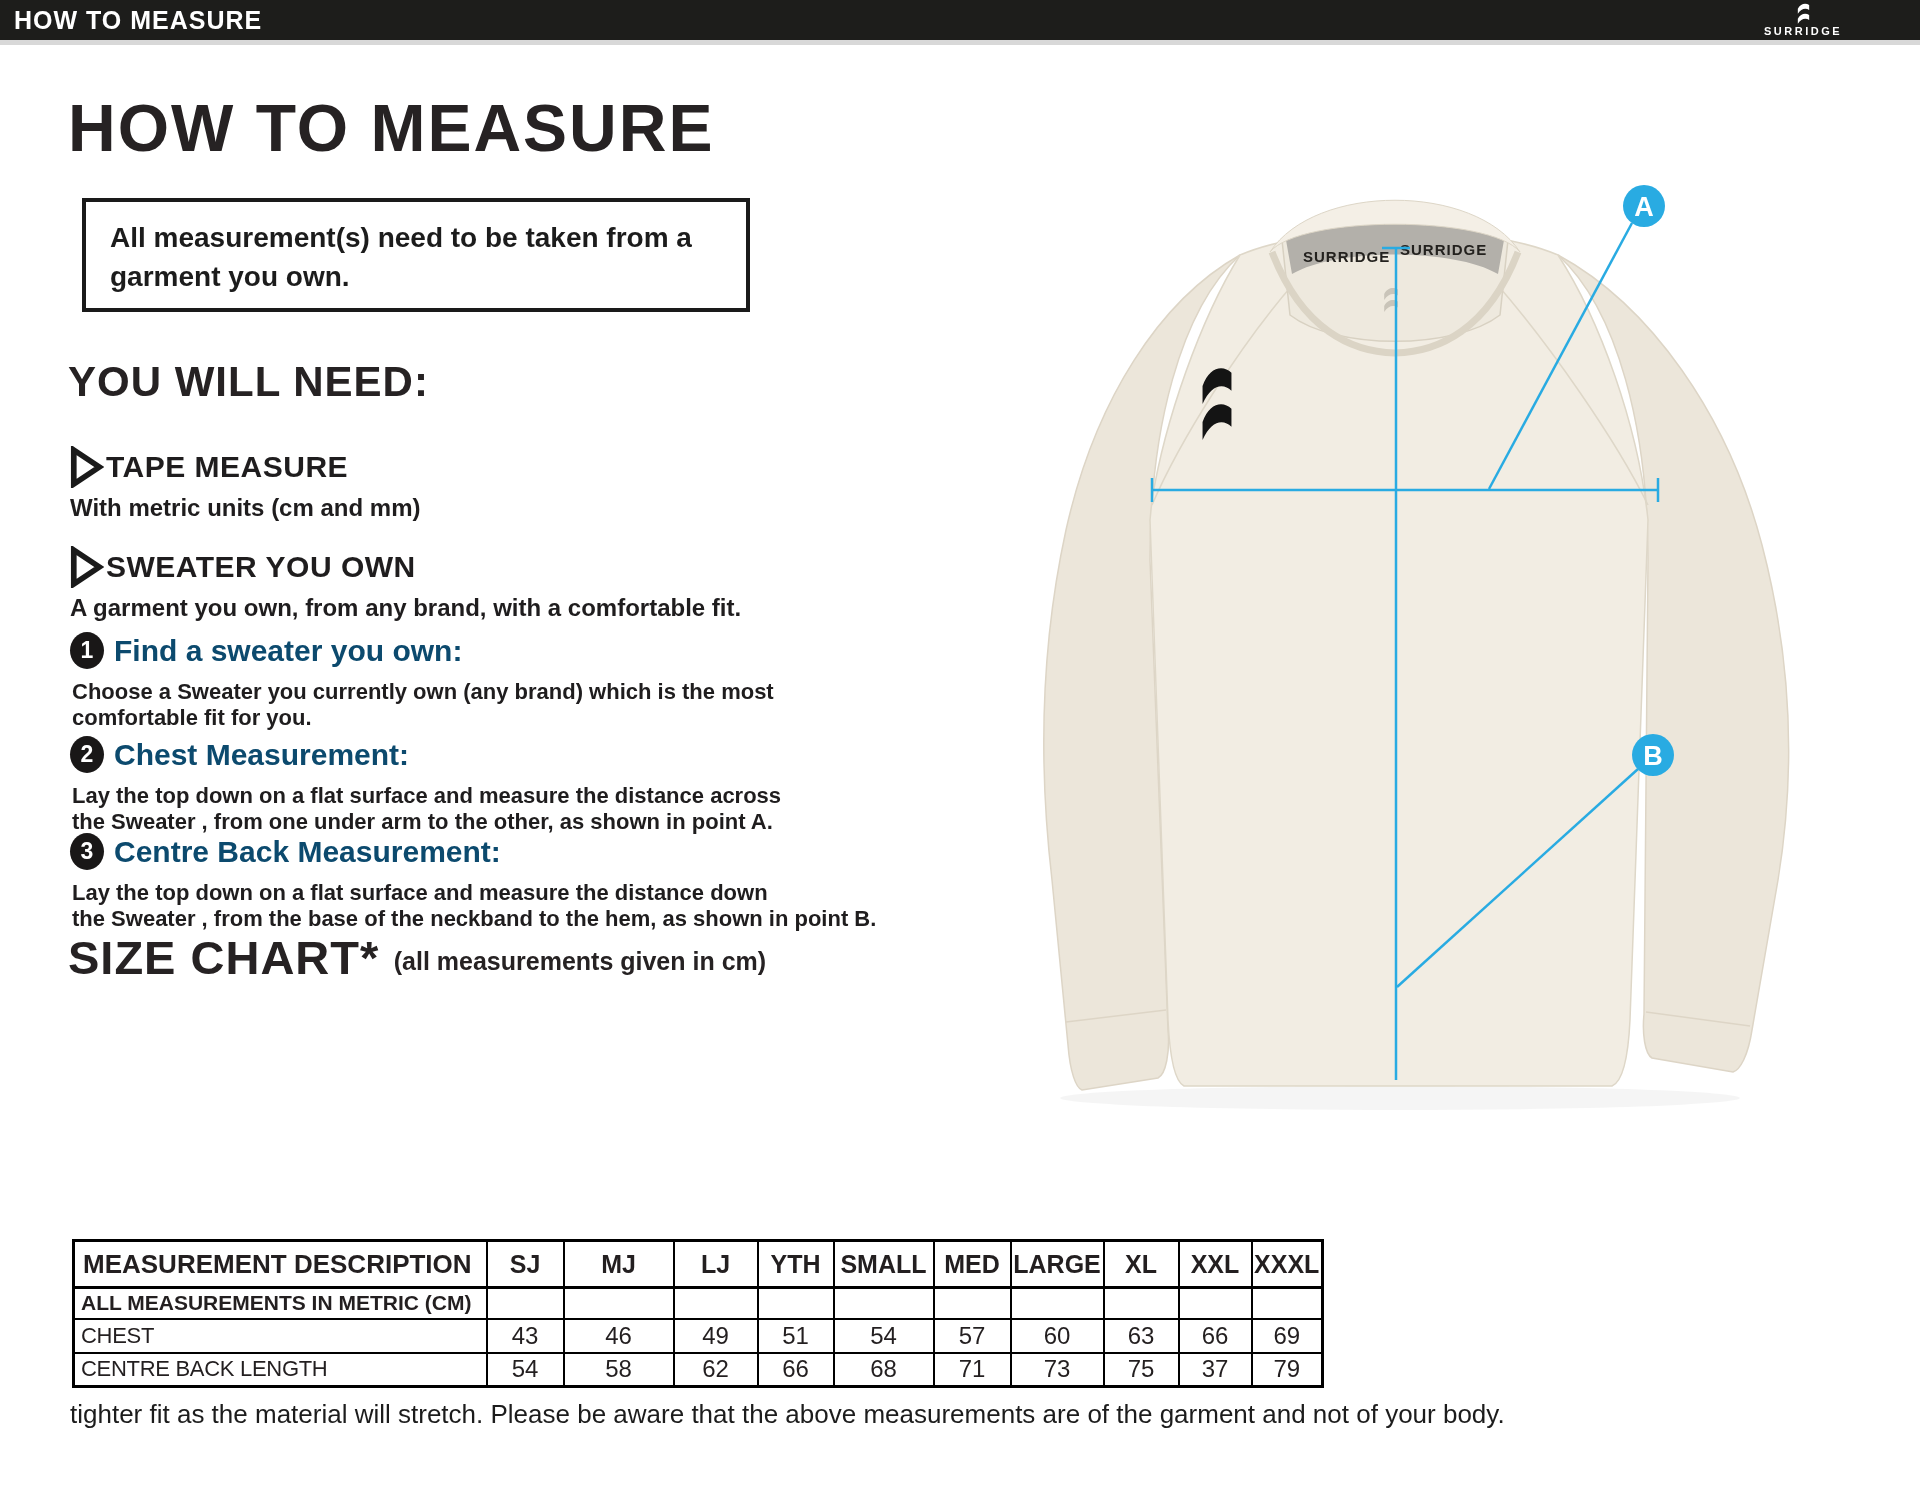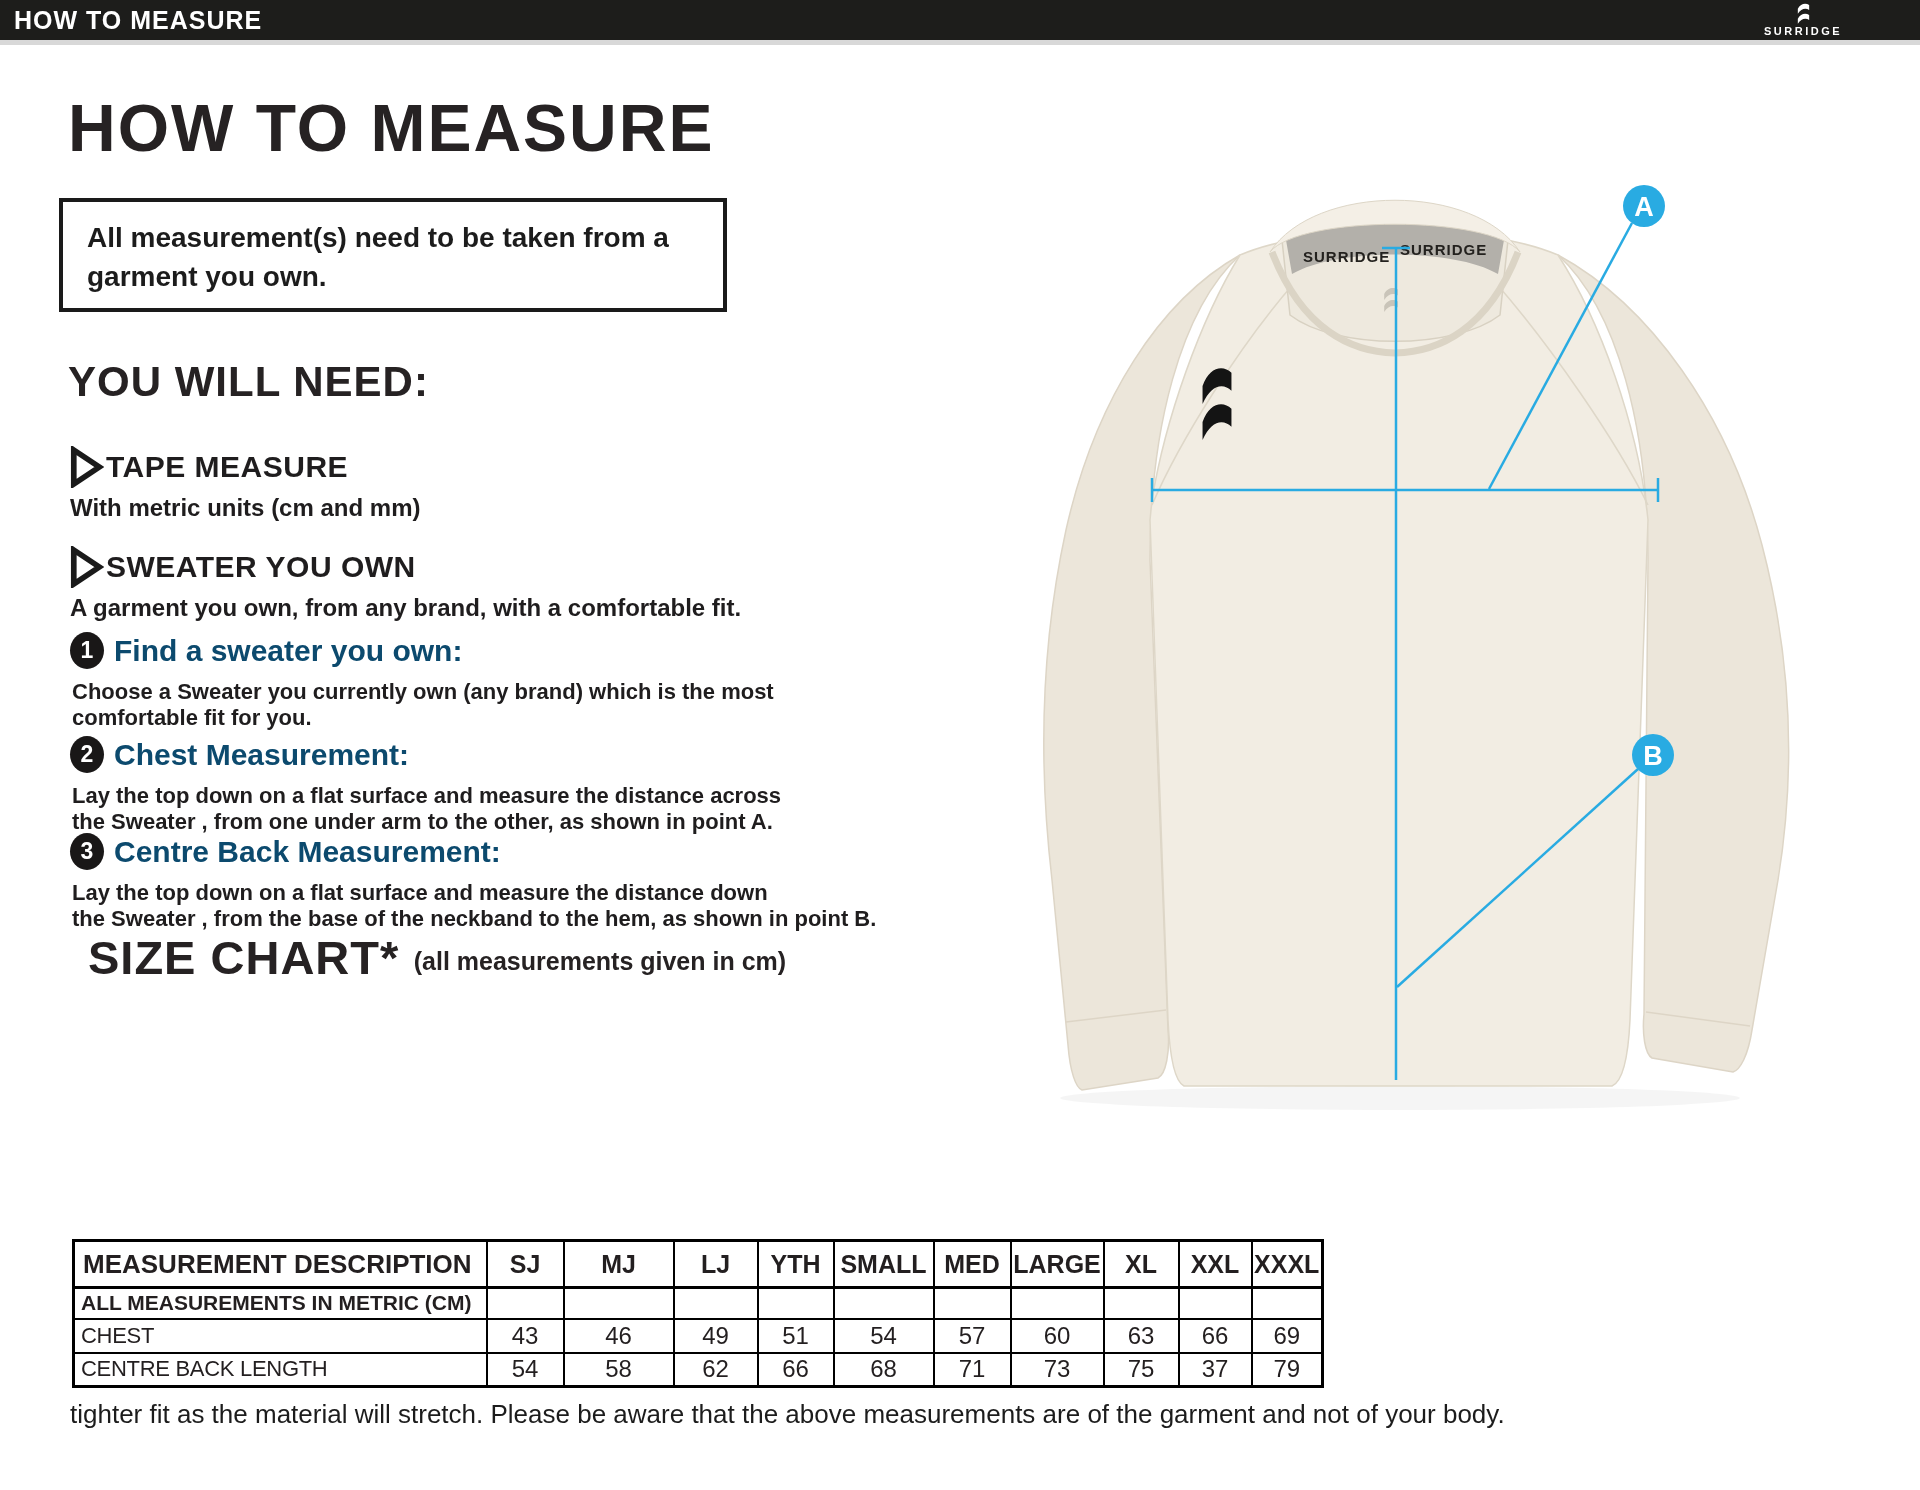--- a/index.html
+++ b/index.html
@@ -23,21 +23,21 @@
     position:absolute; right:62px; top:2px; width:110px; height:36px;
     display:flex; flex-direction:column; align-items:center; justify-content:flex-start;
   }
   .topbar-logo-text { color:#ffffff; font-size:11px; font-weight:bold; letter-spacing:2.5px; margin-top:1px; }
   
   .h1 {
     position:absolute; left:68px; top:90px;
     font-size:66px; font-weight:800; letter-spacing:2px; color:#262223;
   }
   .note-box {
-    position:absolute; left:59px; top:198px; width:668px; height:114px;
+    position:absolute; left:82px; top:198px; width:668px; height:114px;
     border:4px solid #1a1a1a; padding:16px 0 0 24px;
   }
   .note-box .line { font-size:28px; font-weight:bold; line-height:39px; color:#1c1c1c; }
   .h2 {
     position:absolute; left:68px; top:358px;
     font-size:42px; font-weight:800; letter-spacing:1px; color:#262223;
   }
   .need-item { position:absolute; left:70px; }
   .need-item .row { display:flex; align-items:center; gap:2px; }
   .need-title { font-size:30px; font-weight:800; letter-spacing:0.5px; color:#1f1d1e; }
@@ -47,21 +47,21 @@
   .step .row { display:flex; align-items:center; gap:10px; }
   .step-badge {
     width:34px; height:37px; border-radius:50%; background:#191717;
     color:#ffffff; font-size:23px; font-weight:bold;
     display:flex; align-items:center; justify-content:center; flex:0 0 auto;
   }
   .step-title { font-size:30px; font-weight:800; color:#0c4a6e; }
   .step-desc { margin-top:10px; margin-left:2px; }
   .step-desc .line { font-size:22px; font-weight:bold; line-height:26px; color:#1f1d1e; }
   .size-chart-head { position:absolute; left:68px; top:930px; }
-  .size-chart-title { font-size:47px; font-weight:800; letter-spacing:1px; color:#262223; display:inline;margin-left:20px; }
+  .size-chart-title { font-size:47px; font-weight:800; letter-spacing:1px; color:#262223; display:inline; }
   .size-chart-sub { font-size:25px; font-weight:bold; color:#262223; display:inline; position:relative; top:-4px; margin-left:10px; }
   
   .size-table {
     position:absolute; left:72px; top:1239px;
     border-collapse:collapse; table-layout:fixed;
     border:3px solid #000000; background:#ffffff;
   }
   .size-table td, .size-table th { border:2px solid #000000; overflow:hidden; white-space:nowrap; }
   .size-table thead th { border-bottom:3px solid #000000; height:47px; font-size:25px; font-weight:bold; text-align:center; }
   .size-table thead th.desc { text-align:left; padding-left:8px; font-size:26px; }

